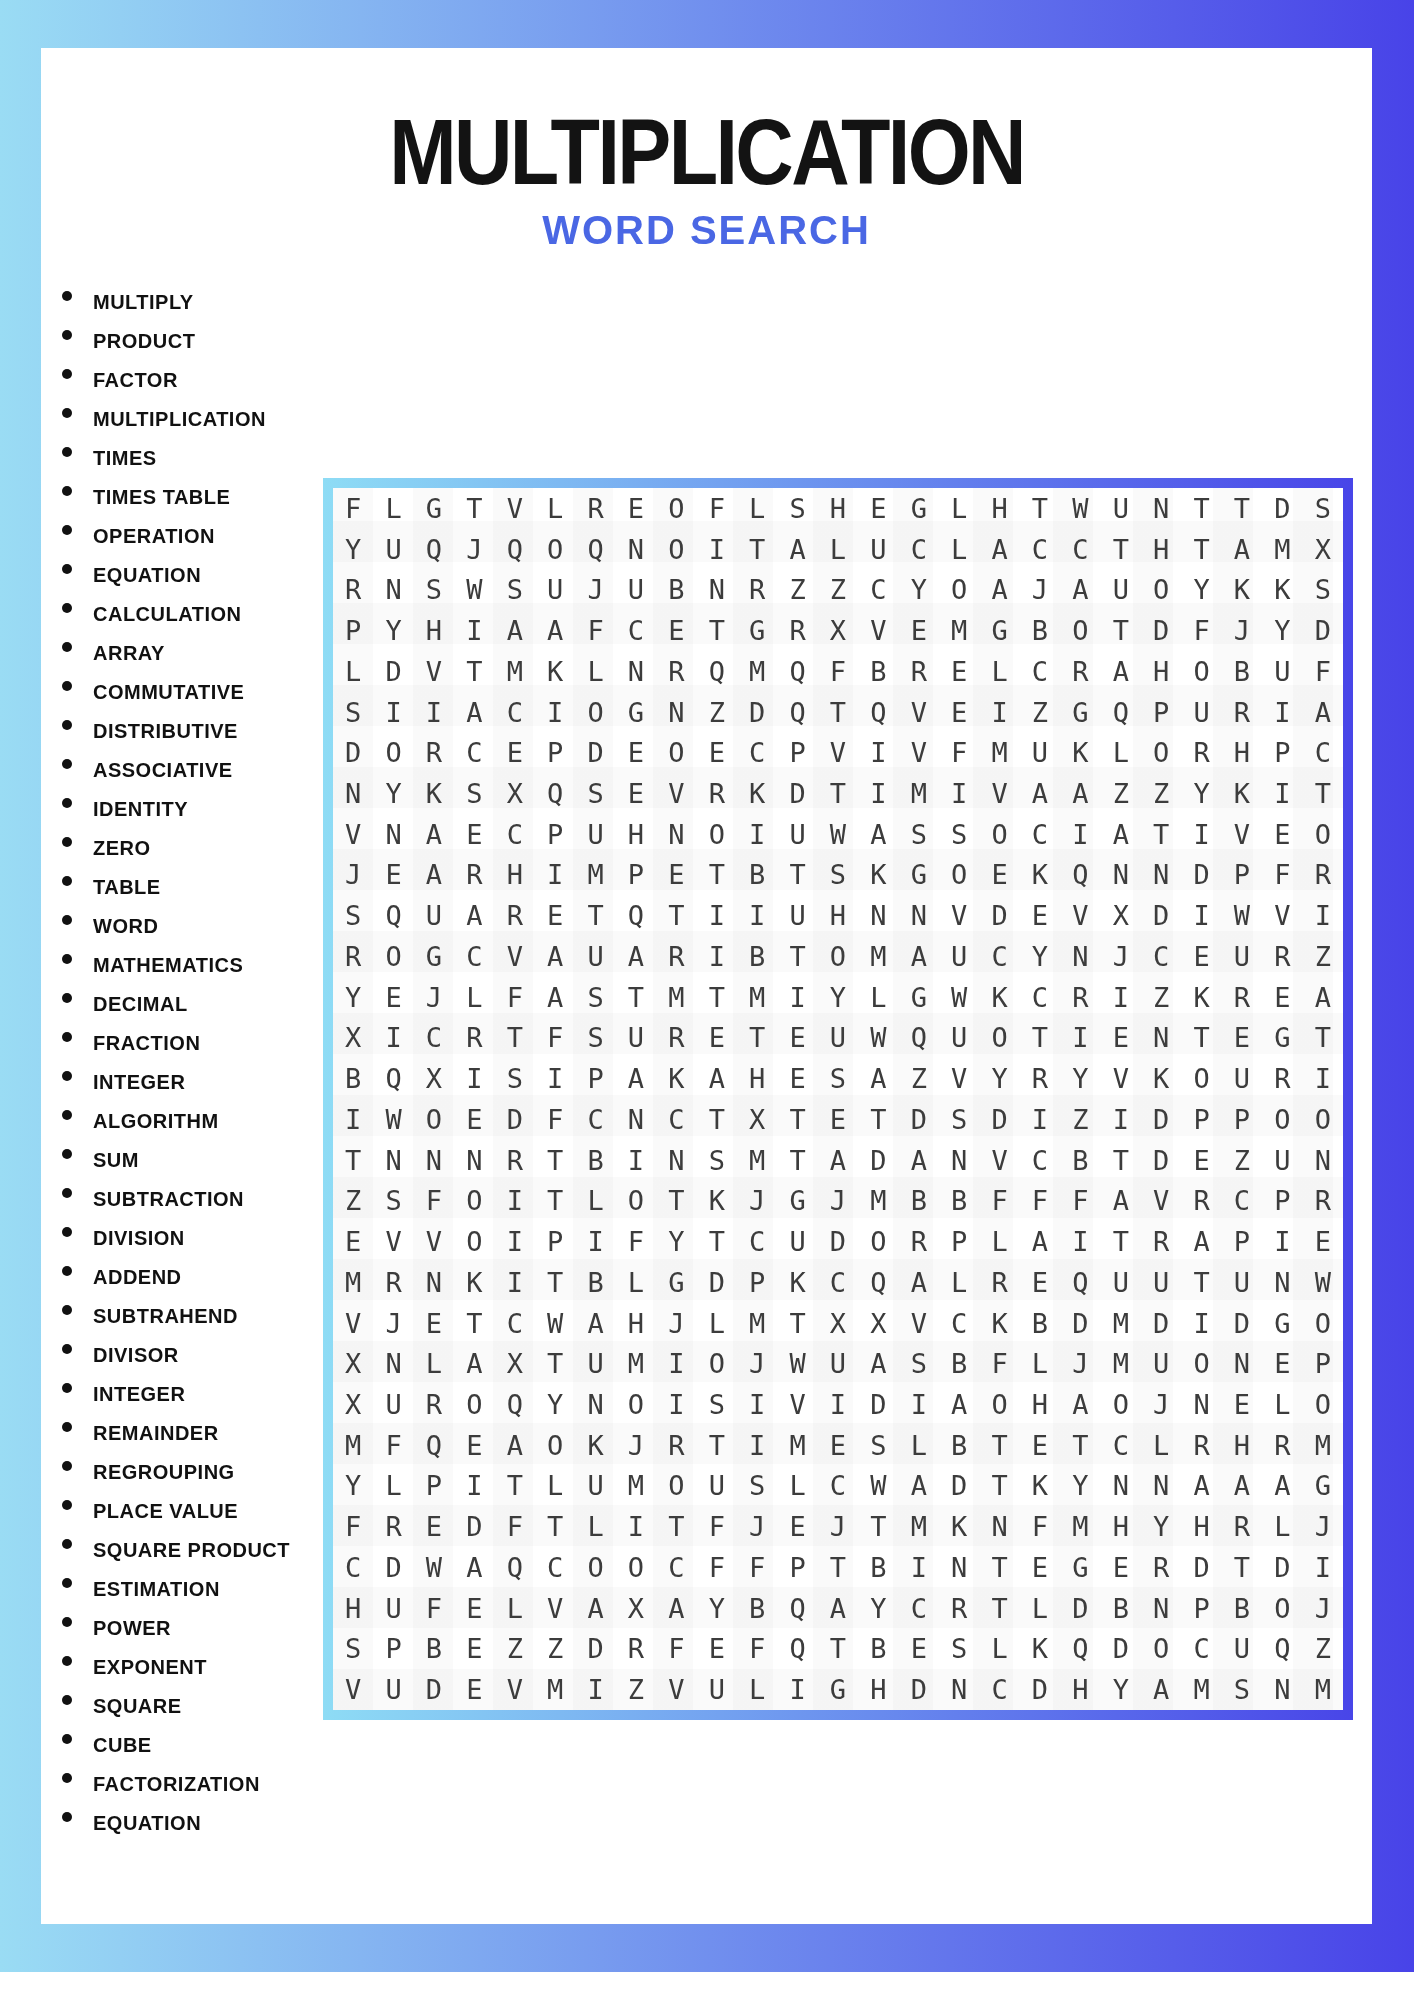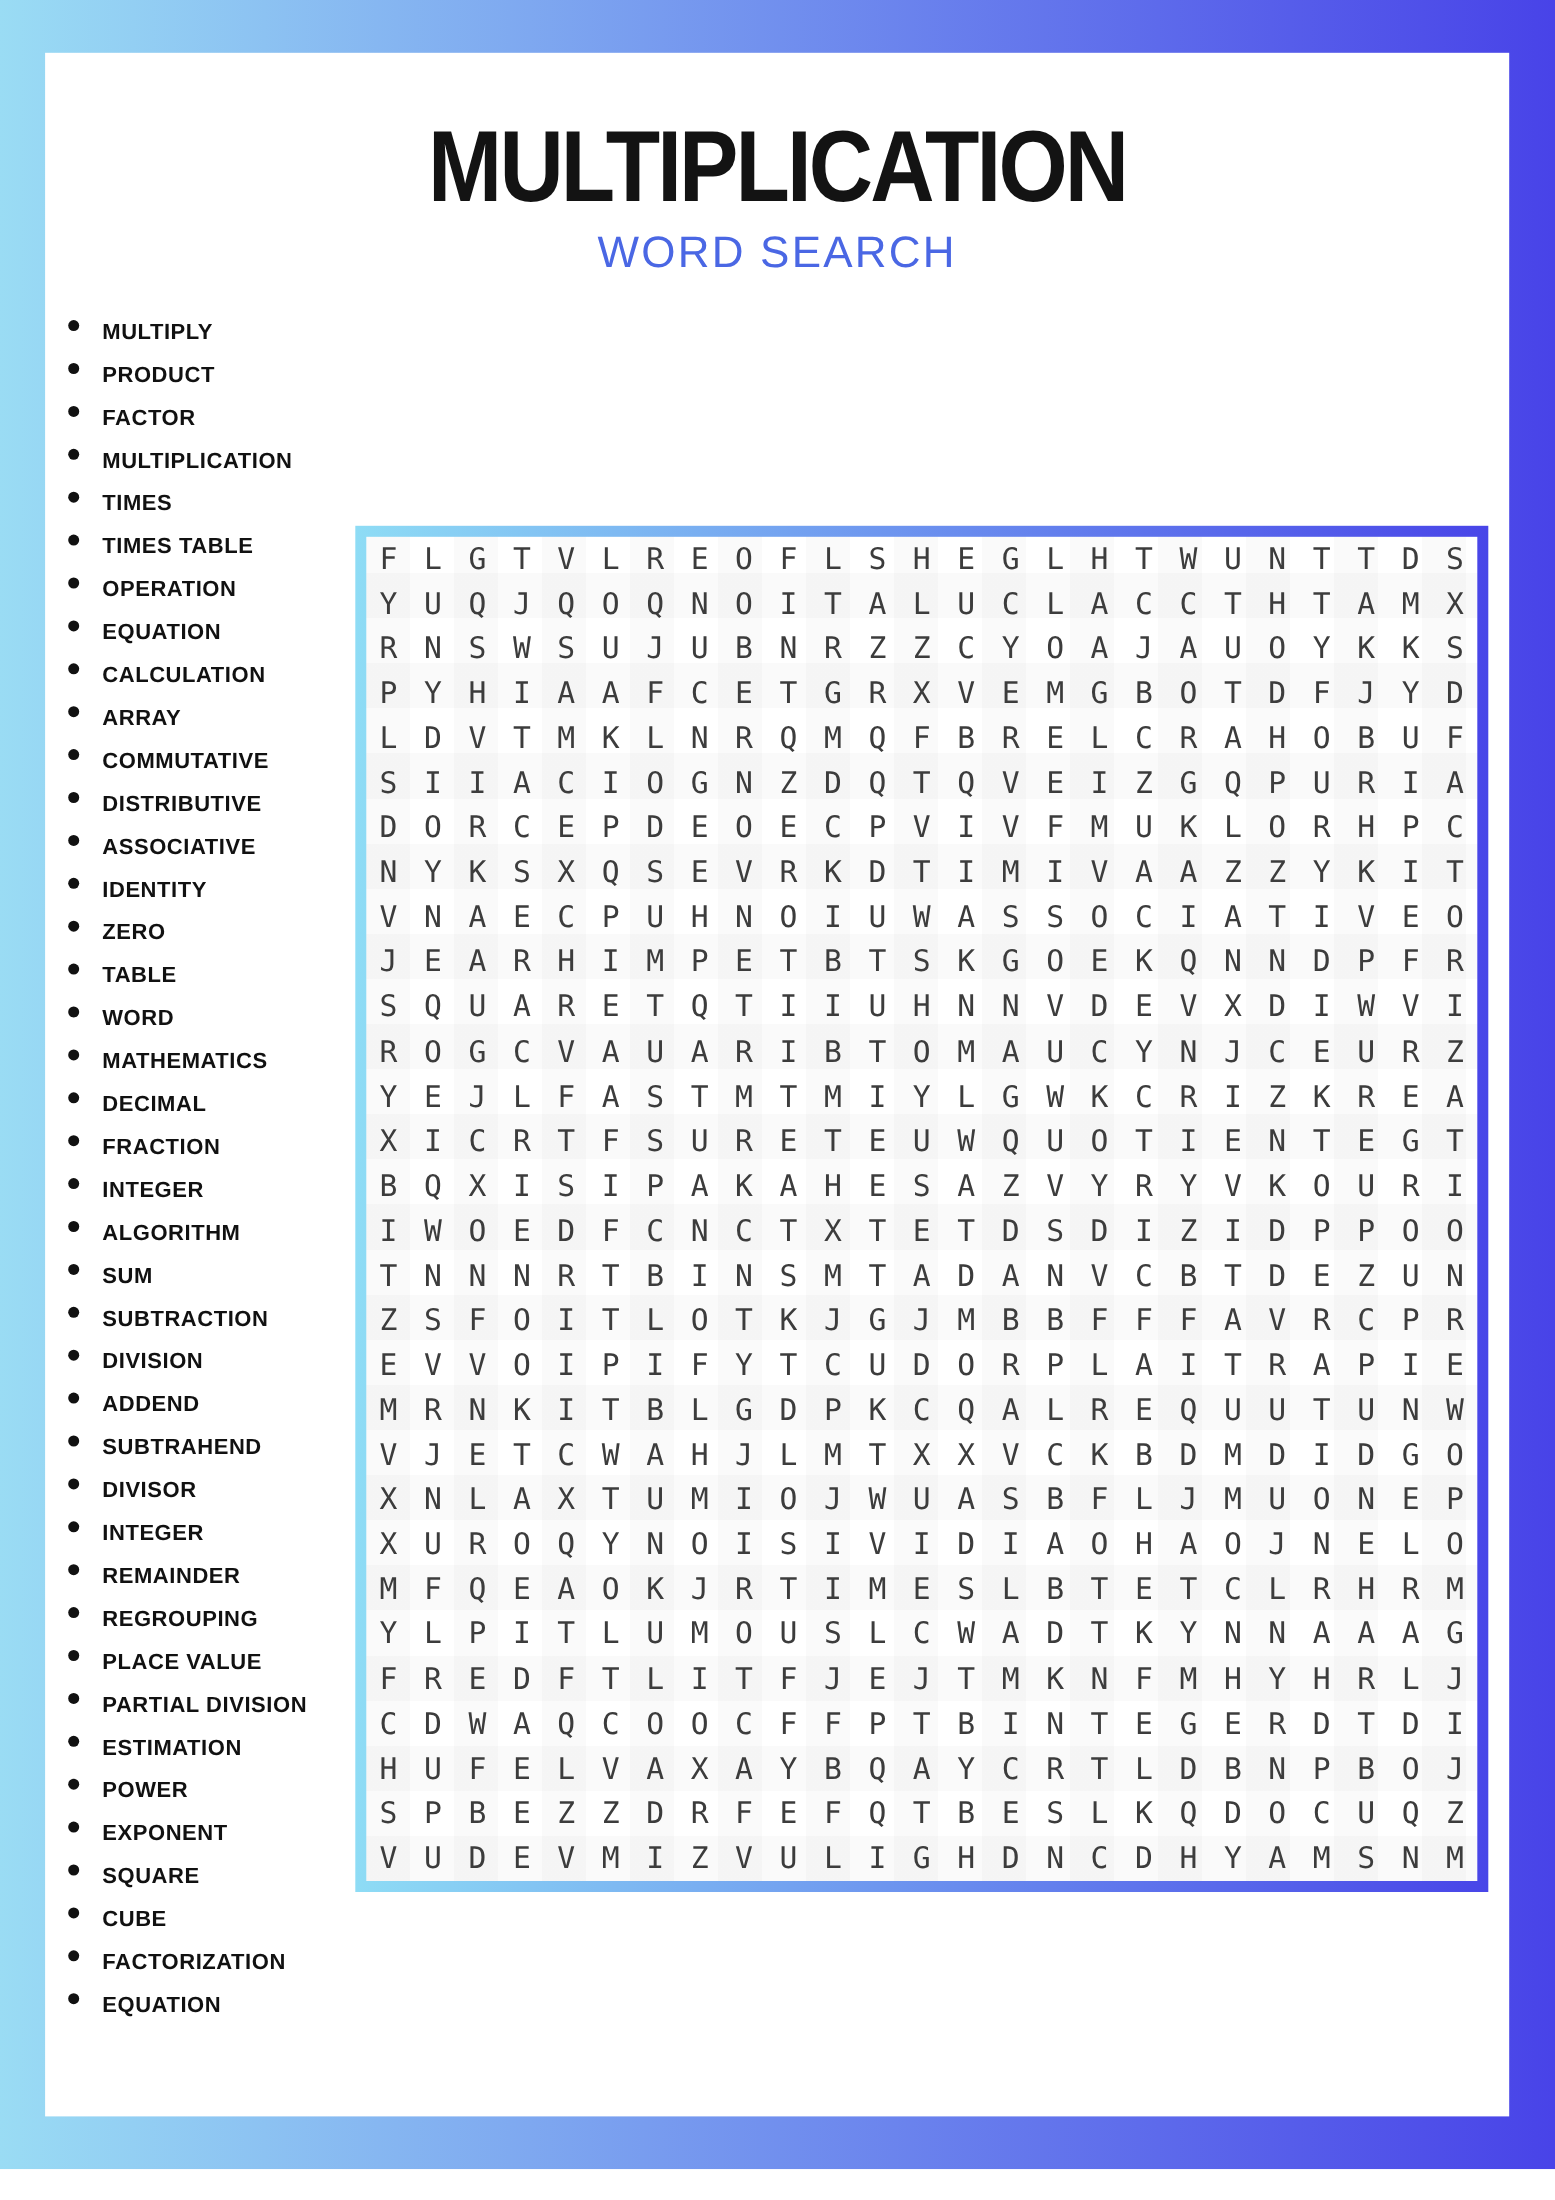--- a/index.html
+++ b/index.html
@@ -26,21 +26,21 @@
     font-weight:bold;
     letter-spacing:-3px;
     transform:scaleX(.88);
     transform-origin:center top;
     color:var(--title-color,#131313);
   }
   .subtitle{
     margin-top:10px;
     text-align:center;
     font-size:40px;
-    font-weight:normal;
+    font-weight:bold;
     letter-spacing:2px;
     color:var(--subtitle-color,#4a67e4);
   }
   .word-list{
     position:absolute;
     left:21px;top:243px;
     margin:0;padding:0;
     list-style:none;
   }
   .word-item{
@@ -217,21 +217,21 @@
         <li class="word-item">
           <span class="bullet"></span>
           <span>REGROUPING</span>
         </li>
         <li class="word-item">
           <span class="bullet"></span>
           <span>PLACE VALUE</span>
         </li>
         <li class="word-item">
           <span class="bullet"></span>
-          <span>PARTIAL DIVISION</span>
+          <span>SQUARE PRODUCT</span>
         </li>
         <li class="word-item">
           <span class="bullet"></span>
           <span>ESTIMATION</span>
         </li>
         <li class="word-item">
           <span class="bullet"></span>
           <span>POWER</span>
         </li>
         <li class="word-item">

